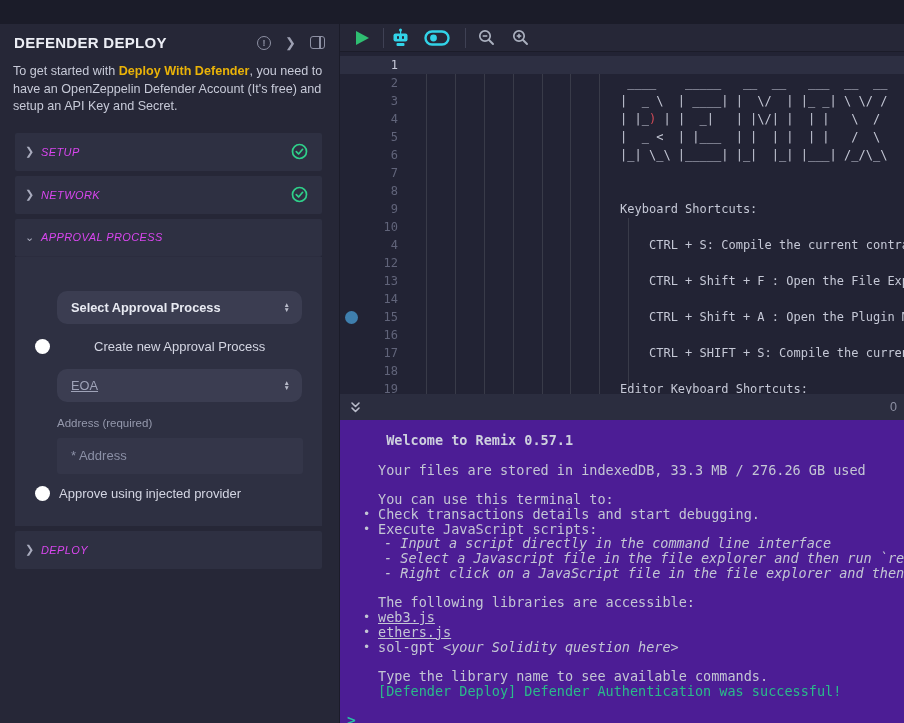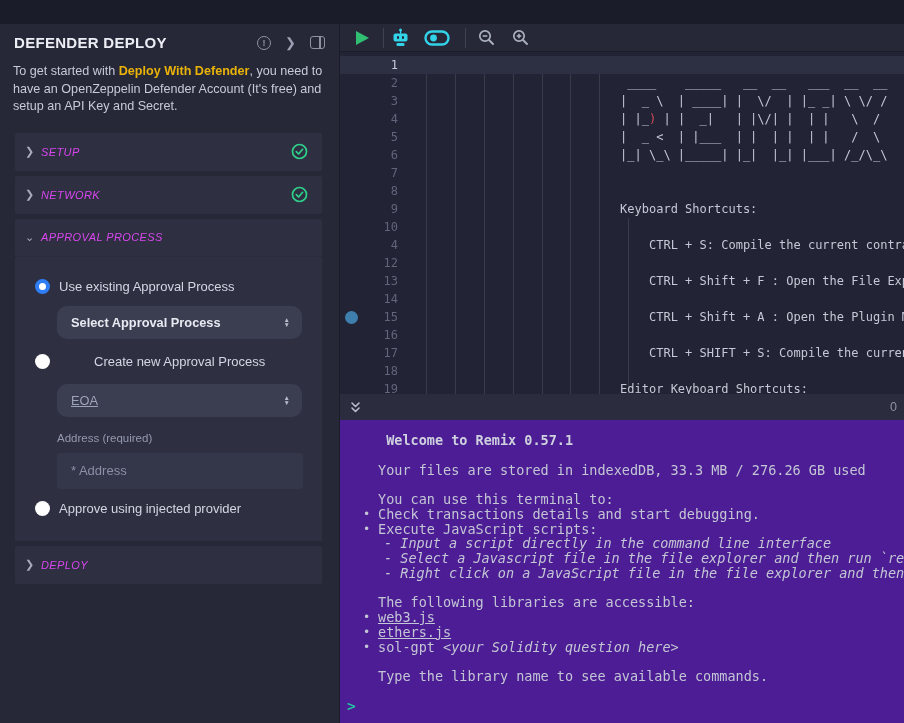--- a/index.html
+++ b/index.html
@@ -127,24 +127,20 @@
             <polyline points="5.3,8.7 7.6,11 11.6,6.3" fill="none" stroke="#2fd08a" stroke-width="1.7" stroke-linecap="round" stroke-linejoin="round"></polyline>
           </svg>
       </div>
 
       <div class="approval-wrap">
         <div class="card sec-head">
           <span class="sec-chev">⌄</span>
           <span class="sec-label">APPROVAL PROCESS</span>
         </div>
         <div class="approval-body">
-          <div class="radio-row">
-            <span class="radio checked"></span>
-            <span class="radio-label">Use existing Approval Process</span>
-          </div>
           <div class="select">
             <span class="sel-text">Select Approval Process</span>
             <span class="updown">
                 <span>▲</span>
                 <span>▼</span>
               </span>
           </div>
           <div class="radio-row" style="margin-bottom:15px;gap:44px;">
             <span class="radio"></span>
             <span class="radio-label">Create new Approval Process</span>
@@ -256,18 +252,19 @@
         <div class="tl dash"><span class="i">- Input a script directly in the command line interface</span></div>
         <div class="tl dash"><span class="i">- Select a Javascript file in the file explorer and then run `remix.execute()`</span></div>
         <div class="tl dash"><span class="i">- Right click on a JavaScript file in the file explorer and then click `Run`</span></div>
         <div class="tl blank">&nbsp;</div>
         <div class="tl"><span class="">The following libraries are accessible:</span></div>
         <div class="tl bullet"><span class="u">web3.js</span></div>
         <div class="tl bullet"><span class="u">ethers.js</span></div>
         <div class="tl bullet"><span class="">sol-gpt </span><span class="i">&lt;your Solidity question here&gt;</span></div>
         <div class="tl blank">&nbsp;</div>
         <div class="tl"><span class="">Type the library name to see available commands.</span></div>
+        <div class="tl"><span class="g">[Defender Deploy] Defender Authentication was successful!</span></div>
         <div class="tl blank">&nbsp;</div>
         <div class="tl prompt"><span class="">&gt;</span></div>
       </div>
 
   </main>
 </div>
 
 </body></html>

